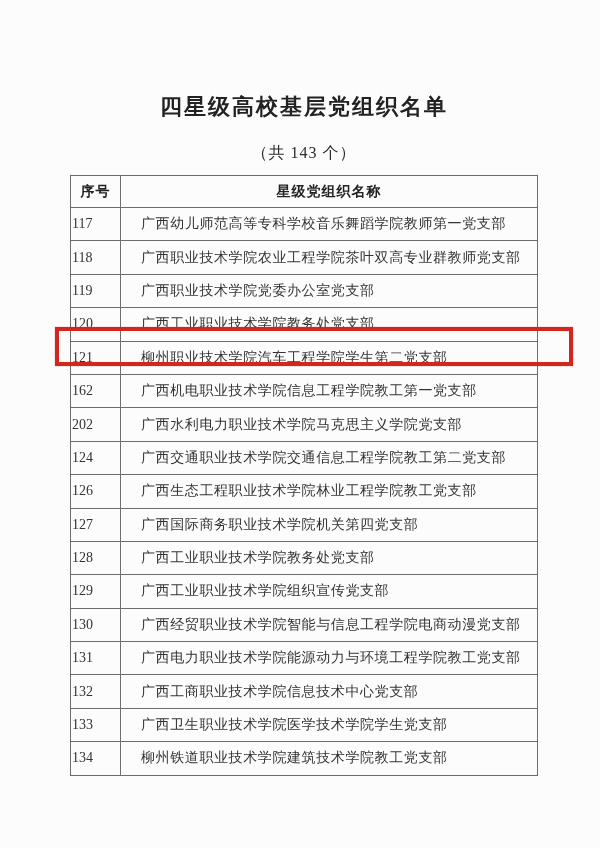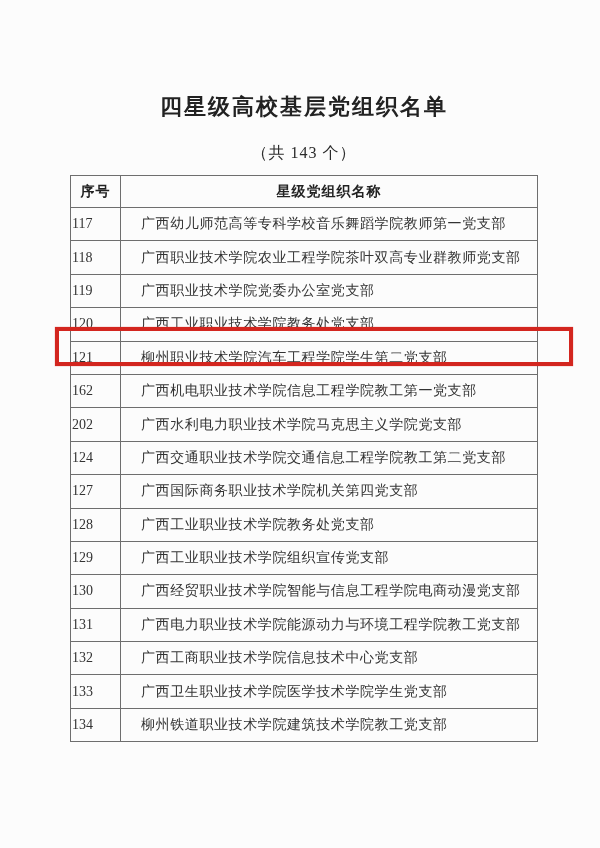--- a/index.html
+++ b/index.html
@@ -122,20 +122,24 @@
         </tr>
         <tr>
           <td class="cell-no">202</td>
           <td class="cell-name">广西水利电力职业技术学院马克思主义学院党支部</td>
         </tr>
         <tr>
           <td class="cell-no">124</td>
           <td class="cell-name">广西交通职业技术学院交通信息工程学院教工第二党支部</td>
         </tr>
         <tr>
+          <td class="cell-no">126</td>
+          <td class="cell-name">广西生态工程职业技术学院林业工程学院教工党支部</td>
+        </tr>
+        <tr>
           <td class="cell-no">127</td>
           <td class="cell-name">广西国际商务职业技术学院机关第四党支部</td>
         </tr>
         <tr>
           <td class="cell-no">128</td>
           <td class="cell-name">广西工业职业技术学院教务处党支部</td>
         </tr>
         <tr>
           <td class="cell-no">129</td>
           <td class="cell-name">广西工业职业技术学院组织宣传党支部</td>

